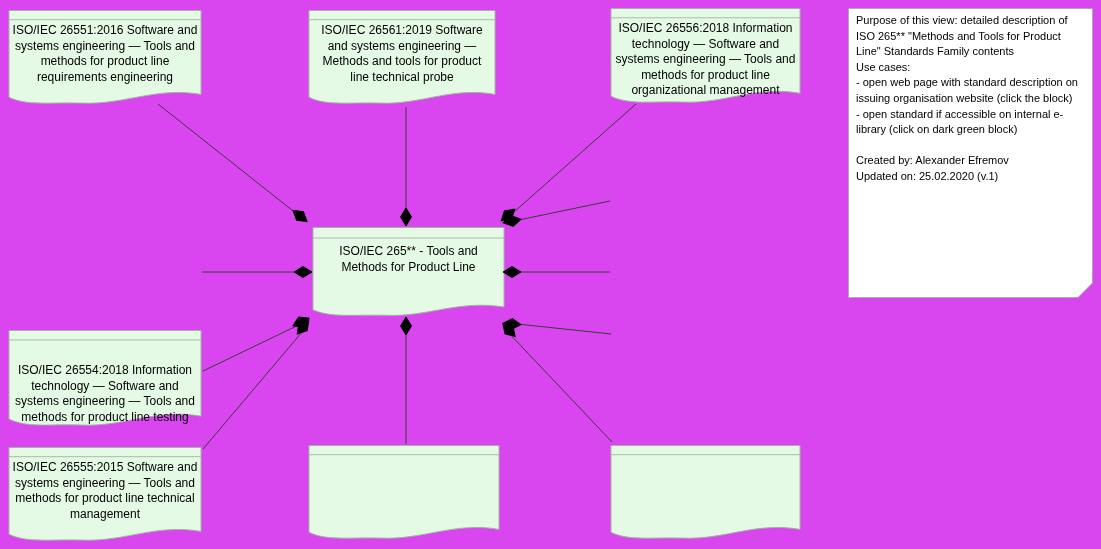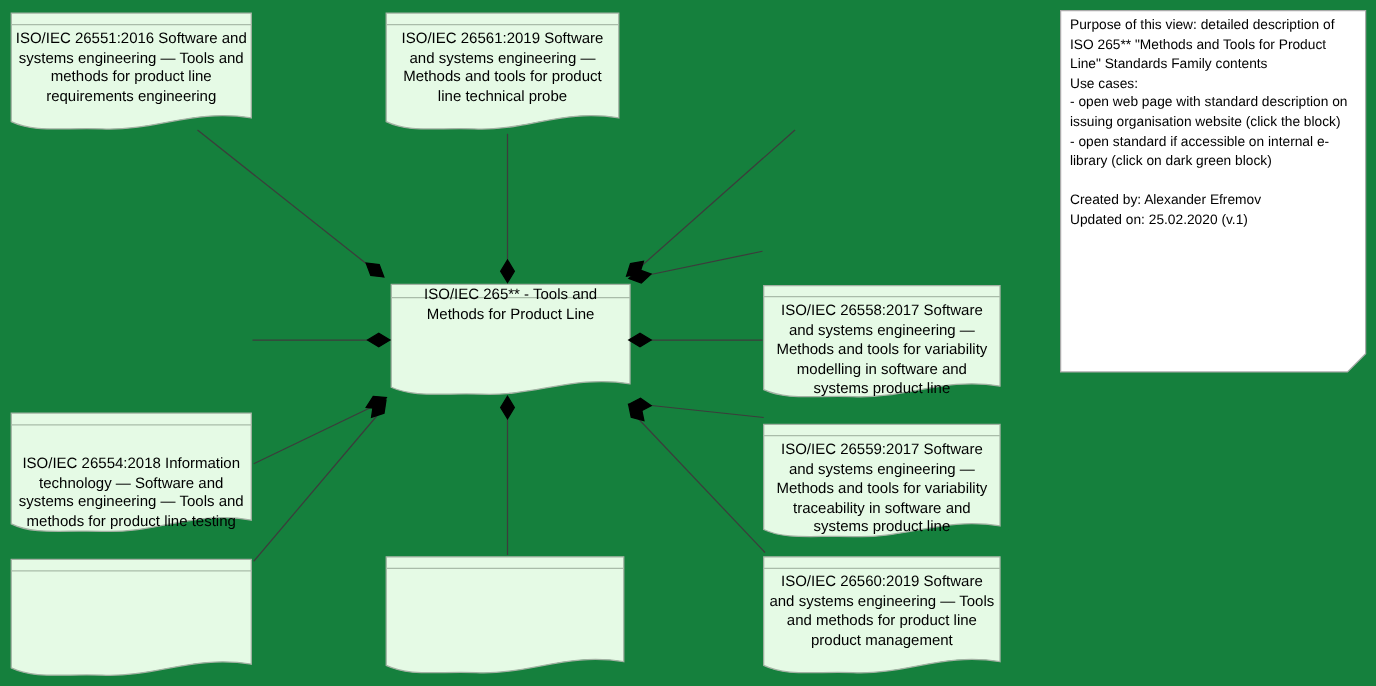--- a/index.html
+++ b/index.html
@@ -1,25 +1,25 @@
 <!DOCTYPE html>
 <html><head>
 <meta charset="utf-8">
 <style>
   html,body{margin:0;padding:0;background:#ffffff;}
   body{font-family:"Liberation Sans", sans-serif;}
-  #canvas{position:relative;width:1101px;height:549px;background:#15803d;overflow:hidden;}
+  #canvas{position:relative;width:1101px;height:549px;background:#d946ef;overflow:hidden;}
 
   .doc-box{position:absolute;z-index:1;cursor:pointer;}
   .doc-box svg.shape{position:absolute;left:0;top:0;width:100%;height:100%;overflow:visible;}
   .doc-path{fill:#e5fae5;stroke:#a3b1a3;stroke-width:1;}
   .doc-header{stroke:#a9bca9;stroke-width:1;}
   .doc-label{position:relative;z-index:2;padding:13px 4px 0;text-align:center;
              font-size:12px;line-height:15.5px;color:#000000;}
-  .center-label{padding-top:1px;}
+  .center-label{padding-top:17px;}
 
   #note{position:absolute;left:848px;top:8px;width:245px;height:290px;z-index:1;}
   #note svg.shape{position:absolute;left:0;top:0;width:100%;height:100%;overflow:visible;}
   .note-path{fill:#ffffff;stroke:#ababab;stroke-width:1;}
   .note-text{position:relative;z-index:2;padding:5px 7px 0 8px;font-size:11px;line-height:15.6px;
              color:#000000;white-space:pre-line;}
 
   #connectors{position:absolute;left:0;top:0;width:1101px;height:549px;z-index:5;pointer-events:none;}
   .conn{stroke:#3c3c3c;stroke-width:1;fill:none;}
   .diamond{fill:#000000;stroke:#000000;}
@@ -38,67 +38,60 @@
   </div>
 
   <div class="doc-box" style="left:308px;top:10px;width:188px;height:97px">
     <svg class="shape" viewBox="0 0 100 100" preserveAspectRatio="none">
       <path class="doc-path" vector-effect="non-scaling-stroke" d="M0.5,0.5 L99.5,0.5 L99.5,87 C76,79 60,98 38,96 C21,95 10,99 0.5,90 Z"></path>
       <line class="doc-header" x1="0.5" y1="10" x2="99.5" y2="10" vector-effect="non-scaling-stroke"></line>
     </svg>
     <div class="doc-label">ISO/IEC 26561:2019 Software and systems engineering — Methods and tools for product line technical probe</div>
   </div>
 
-
-
-
-  <div class="doc-box" style="left:610px;top:228px;width:191px;height:93px">
+  <div class="doc-box" style="left:610px;top:8px;width:191px;height:98px">
     <svg class="shape" viewBox="0 0 100 100" preserveAspectRatio="none">
       <path class="doc-path" vector-effect="non-scaling-stroke" d="M0.5,0.5 L99.5,0.5 L99.5,87 C76,79 60,98 38,96 C21,95 10,99 0.5,90 Z"></path>
       <line class="doc-header" x1="0.5" y1="10" x2="99.5" y2="10" vector-effect="non-scaling-stroke"></line>
     </svg>
-    <div class="doc-label">ISO/IEC 26558:2017 Software and systems engineering — Methods and tools for variability modelling in software and systems product line</div>
+    <div class="doc-label">ISO/IEC 26556:2018 Information technology — Software and systems engineering — Tools and methods for product line organizational management</div>
   </div>
+
+
+
 
   <div class="doc-box" style="left:8px;top:330px;width:194px;height:99px">
     <svg class="shape" viewBox="0 0 100 100" preserveAspectRatio="none">
       <path class="doc-path" vector-effect="non-scaling-stroke" d="M0.5,0.5 L99.5,0.5 L99.5,87 C76,79 60,98 38,96 C21,95 10,99 0.5,90 Z"></path>
       <line class="doc-header" x1="0.5" y1="10" x2="99.5" y2="10" vector-effect="non-scaling-stroke"></line>
     </svg>
     <div class="doc-label" style="padding-top:33px">ISO/IEC 26554:2018 Information technology — Software and systems engineering — Tools and methods for product line testing</div>
   </div>
 
-  <div class="doc-box" style="left:610px;top:339px;width:191px;height:94px">
-    <svg class="shape" viewBox="0 0 100 100" preserveAspectRatio="none">
-      <path class="doc-path" vector-effect="non-scaling-stroke" d="M0.5,0.5 L99.5,0.5 L99.5,87 C76,79 60,98 38,96 C21,95 10,99 0.5,90 Z"></path>
-      <line class="doc-header" x1="0.5" y1="10" x2="99.5" y2="10" vector-effect="non-scaling-stroke"></line>
-    </svg>
-    <div class="doc-label">ISO/IEC 26559:2017 Software and systems engineering — Methods and tools for variability traceability in software and systems product line</div>
-  </div>
 
   <div class="doc-box" style="left:8px;top:447px;width:194px;height:97px">
     <svg class="shape" viewBox="0 0 100 100" preserveAspectRatio="none">
       <path class="doc-path" vector-effect="non-scaling-stroke" d="M0.5,0.5 L99.5,0.5 L99.5,87 C76,79 60,98 38,96 C21,95 10,99 0.5,90 Z"></path>
       <line class="doc-header" x1="0.5" y1="10" x2="99.5" y2="10" vector-effect="non-scaling-stroke"></line>
     </svg>
+    <div class="doc-label">ISO/IEC 26555:2015 Software and systems engineering — Tools and methods for product line technical management</div>
   </div>
 
   <div class="doc-box" style="left:308px;top:445px;width:192px;height:97px">
     <svg class="shape" viewBox="0 0 100 100" preserveAspectRatio="none">
       <path class="doc-path" vector-effect="non-scaling-stroke" d="M0.5,0.5 L99.5,0.5 L99.5,87 C76,79 60,98 38,96 C21,95 10,99 0.5,90 Z"></path>
       <line class="doc-header" x1="0.5" y1="10" x2="99.5" y2="10" vector-effect="non-scaling-stroke"></line>
     </svg>
   </div>
 
   <div class="doc-box" style="left:610px;top:445px;width:191px;height:97px">
     <svg class="shape" viewBox="0 0 100 100" preserveAspectRatio="none">
       <path class="doc-path" vector-effect="non-scaling-stroke" d="M0.5,0.5 L99.5,0.5 L99.5,87 C76,79 60,98 38,96 C21,95 10,99 0.5,90 Z"></path>
       <line class="doc-header" x1="0.5" y1="10" x2="99.5" y2="10" vector-effect="non-scaling-stroke"></line>
     </svg>
-    <div class="doc-label">ISO/IEC 26560:2019 Software and systems engineering — Tools and methods for product line product management</div>
   </div>
 
   <div class="doc-box" style="left:312px;top:227px;width:193px;height:92px">
     <svg class="shape" viewBox="0 0 100 100" preserveAspectRatio="none">
       <path class="doc-path" vector-effect="non-scaling-stroke" d="M0.5,0.5 L99.5,0.5 L99.5,87 C76,79 60,98 38,96 C21,95 10,99 0.5,90 Z"></path>
       <line class="doc-header" x1="0.5" y1="12" x2="99.5" y2="12" vector-effect="non-scaling-stroke"></line>
     </svg>
     <div class="doc-label center-label">ISO/IEC 265** - Tools and Methods for Product Line</div>
   </div>
 

